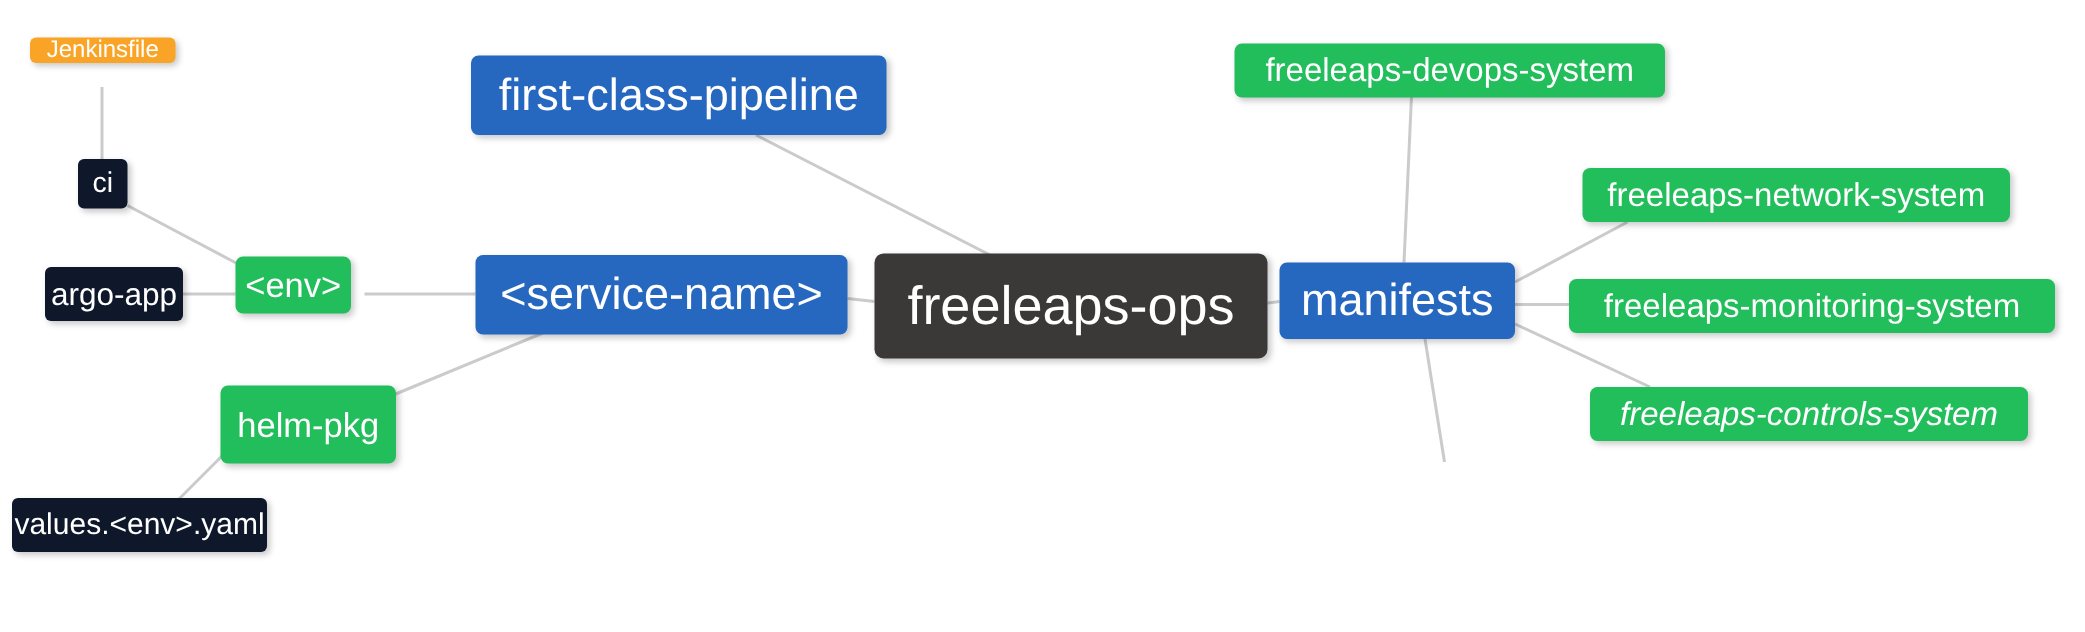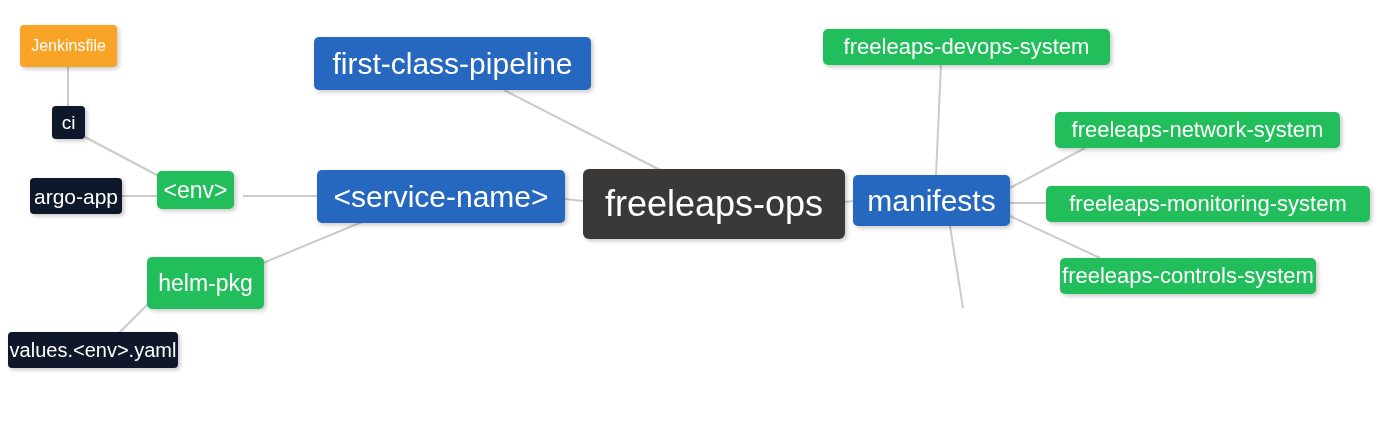--- a/index.html
+++ b/index.html
@@ -61,21 +61,21 @@
     <line x1="504" y1="90" x2="660" y2="170"></line>
     <line x1="565" y1="199" x2="583" y2="201"></line>
     <line x1="845" y1="202" x2="853" y2="201"></line>
     <line x1="936" y1="175" x2="941" y2="64"></line>
     <line x1="1010" y1="188" x2="1085" y2="148"></line>
     <line x1="1010" y1="203" x2="1046" y2="203"></line>
     <line x1="1010" y1="216" x2="1100" y2="258"></line>
     <line x1="950" y1="226" x2="963" y2="308"></line>
   </svg>
 
-  <div class="node node-amber" style="left:20px; top:25px; width:97px; height:42px; font-size:16px; border-radius:4px;">Jenkinsfile</div>
+  <div class="node node-amber" style="left:20px; top:25px; width:97px; height:17px; font-size:16px; border-radius:4px;">Jenkinsfile</div>
 
   <div class="node node-red" style="left:52px; top:106px; width:33px; height:33px; font-size:19px; border-radius:4px;">ci</div>
 
   <div class="node node-red" style="left:30px; top:178px; width:92px; height:36px; font-size:21px; border-radius:4px;">argo-app</div>
 
   <div class="node node-green" style="left:157px; top:171px; width:77px; height:38px; font-size:23px;">&lt;env&gt;</div>
 
   <div class="node node-green" style="left:147px; top:257px; width:117px; height:52px; font-size:23px;">helm-pkg</div>
 
   <div class="node node-red" style="left:8px; top:332px; width:170px; height:36px; font-size:20px; border-radius:4px;">values.&lt;env&gt;.yaml</div>
@@ -87,16 +87,16 @@
   <div class="node node-dark" style="left:583px; top:169px; width:262px; height:70px; font-size:36px; border-radius:6px;">freeleaps-ops</div>
 
   <div class="node node-blue" style="left:853px; top:175px; width:157px; height:51px; font-size:30px;">manifests</div>
 
   <div class="node node-green" style="left:796px; top:29px; width:287px; height:36px; font-size:22px;margin-left:27px;">freeleaps-devops-system</div>
 
   <div class="node node-green" style="left:1055px; top:112px; width:285px; height:36px; font-size:22px;">freeleaps-network-system</div>
 
   <div class="node node-green" style="left:1046px; top:186px; width:324px; height:36px; font-size:22px;">freeleaps-monitoring-system</div>
 
-  <div class="node node-green" style="left:1060px; top:258px; width:256px; height:36px; font-size:22px;">freeleaps-controls-system</div>
+  <div class="node node-green" style="left:1060px; top:258px; width:292px; height:36px; font-size:22px;font-style:italic;">freeleaps-controls-system</div>
 
 
 </div>
 
 </body></html>

